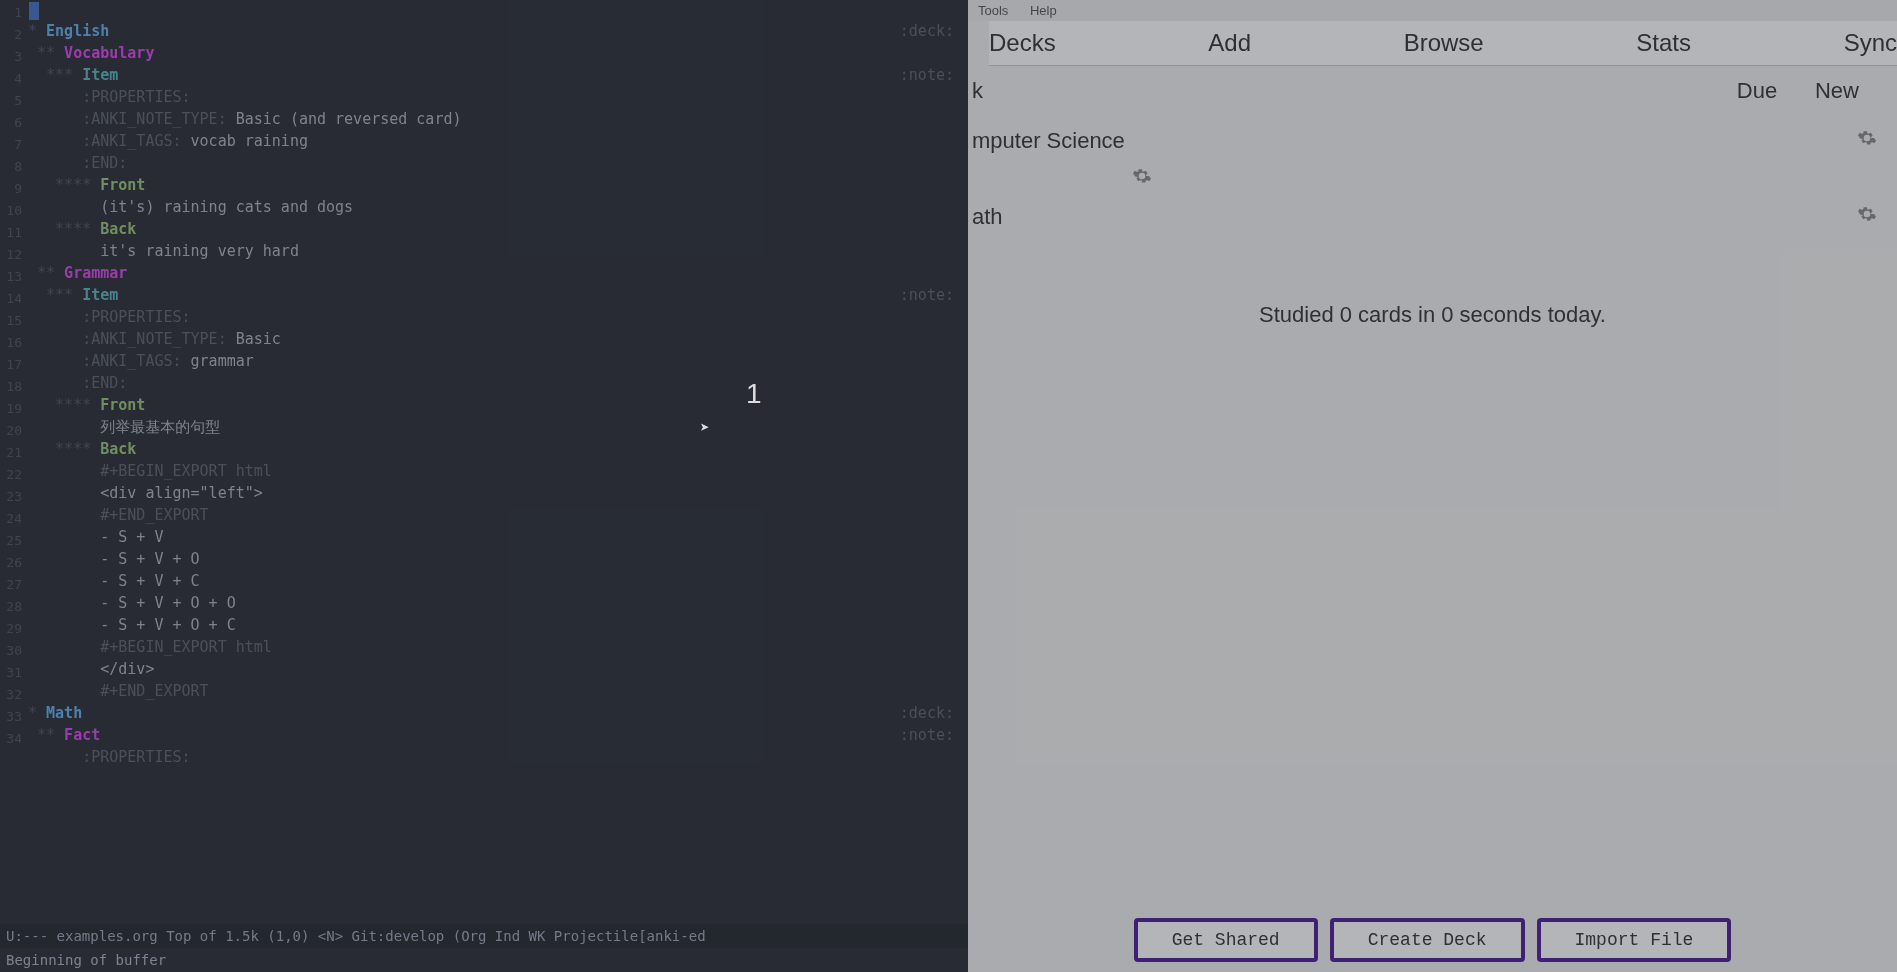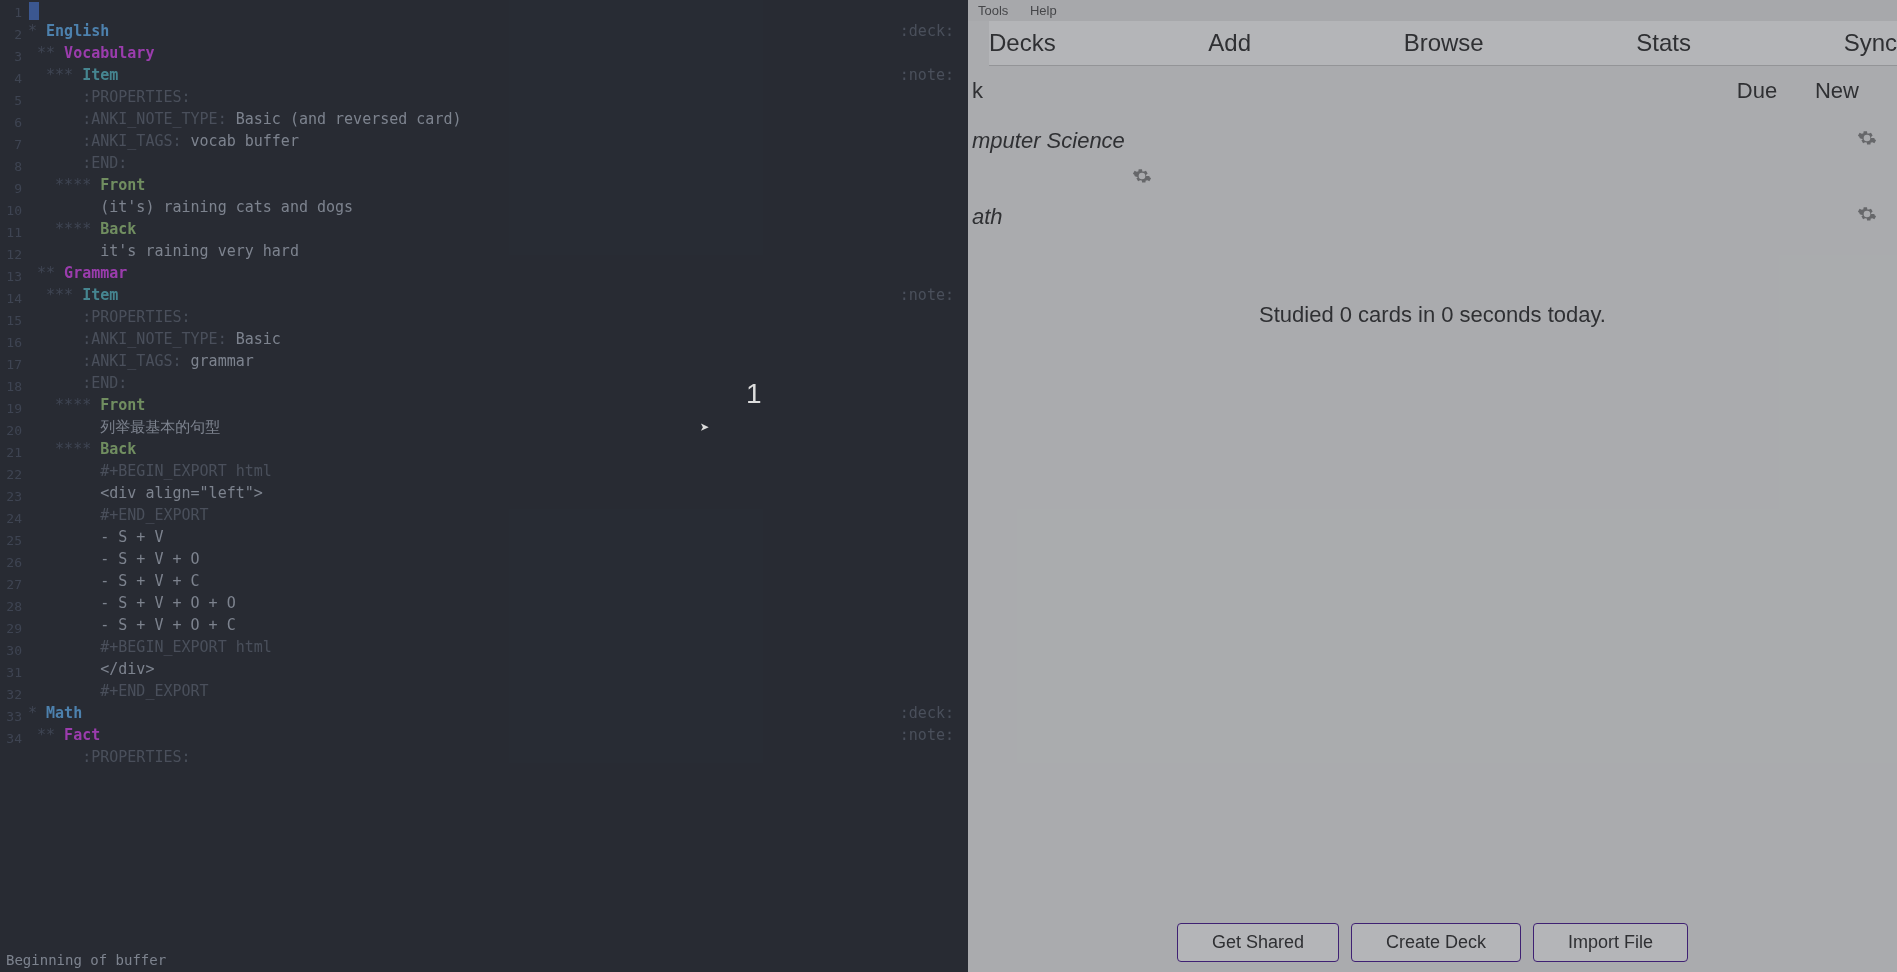--- a/index.html
+++ b/index.html
@@ -137,44 +137,45 @@
 .col-due { width: 80px; text-align: center; }
 .col-new { width: 80px; text-align: center; }
 .deck-list { padding: 6px 0; }
 .deck-row {
   display: flex;
   align-items: center;
   padding: 6px 20px 6px 4px;
   font-size: 22px;
   color: #333;
 }
-.deck-row .name { flex: 1; font-style: italic; }
+.deck-row .name { flex: 1; }
 .deck-row .gear { color: #999; }
 .gear svg { width: 20px; height: 20px; fill: #888; }
 .study-msg {
   text-align: center;
   font-size: 22px;
   margin-top: 60px;
   color: #333;
 }
 .anki-bottom {
   margin-top: auto;
   padding: 10px;
   display: flex;
   justify-content: center;
   gap: 12px;
   background: #f0f0f0;
 }
 .anki-btn {
   background: #fff;
-  border: 1px solid #4c1d95;
+  border: 4px solid #4c1d95;
   border-radius: 4px;
   padding: 8px 34px;
   font-size: 18px;
   color: #333;
+  font-family: Liberation Mono, monospace;
 }
 </style>
 </head>
 <body>
 
 <div class="editor">
   <div class="editor-body">
     <div class="gutter">
       <div>1</div>
         <div>2</div>
@@ -211,21 +212,21 @@
         <div>33</div>
         <div>34</div>
     </div>
     <div class="code">
       <div class="cursor-box"></div>
       <div class="line"><span class="star">*</span><span class="hl1"> English</span><span class="tag">:deck:</span></div>
       <div class="line"><span class="star"> **</span><span class="hl2"> Vocabulary</span></div>
       <div class="line"><span class="star">  ***</span><span class="hl3"> Item</span><span class="tag">:note:</span></div>
       <div class="line"><span class="prop">      :PROPERTIES:</span></div>
       <div class="line"><span class="prop">      :ANKI_NOTE_TYPE:</span><span class="propval"> Basic (and reversed card)</span></div>
-      <div class="line"><span class="prop">      :ANKI_TAGS:</span><span class="propval"> vocab buffer</span></div>
+      <div class="line"><span class="prop">      :ANKI_TAGS:</span><span class="propval"> vocab raining</span></div>
       <div class="line"><span class="prop">      :END:</span></div>
       <div class="line"><span class="star">   ****</span><span class="hl4"> Front</span></div>
       <div class="line"><span class="txt">        (it's) raining cats and dogs</span></div>
       <div class="line"><span class="star">   ****</span><span class="hl4"> Back</span></div>
       <div class="line"><span class="txt">        it's raining very hard</span></div>
       <div class="line"><span class="star"> **</span><span class="hl2"> Grammar</span></div>
       <div class="line"><span class="star">  ***</span><span class="hl3"> Item</span><span class="tag">:note:</span></div>
       <div class="line"><span class="prop">      :PROPERTIES:</span></div>
       <div class="line"><span class="prop">      :ANKI_NOTE_TYPE:</span><span class="propval"> Basic</span></div>
       <div class="line"><span class="prop">      :ANKI_TAGS:</span><span class="propval"> grammar</span></div>
@@ -242,20 +243,21 @@
       <div class="line"><span class="txt">        - S + V + O + O</span></div>
       <div class="line"><span class="txt">        - S + V + O + C</span></div>
       <div class="line"><span class="cm">        #+BEGIN_EXPORT html</span></div>
       <div class="line"><span class="txt">        &lt;/div&gt;</span></div>
       <div class="line"><span class="cm">        #+END_EXPORT</span></div>
       <div class="line"><span class="star">*</span><span class="hl1"> Math</span><span class="tag">:deck:</span></div>
       <div class="line"><span class="star"> **</span><span class="hl2"> Fact</span><span class="tag">:note:</span></div>
       <div class="line"><span class="prop">      :PROPERTIES:</span></div>
     </div>
   </div>
+  <div class="modeline">U:---  examples.org   Top of 1.5k (1,0)     &lt;N&gt;   Git:develop  (Org Ind WK Projectile[anki-ed</div>
   <div class="echo">Beginning of buffer</div>
   <div class="msg-box">1</div>
   <div class="cursor-arrow">➤</div>
 </div>
 
 <div class="anki">
   <div class="anki-menu">
     <span>Tools</span>
     <span>Help</span>
   </div>

